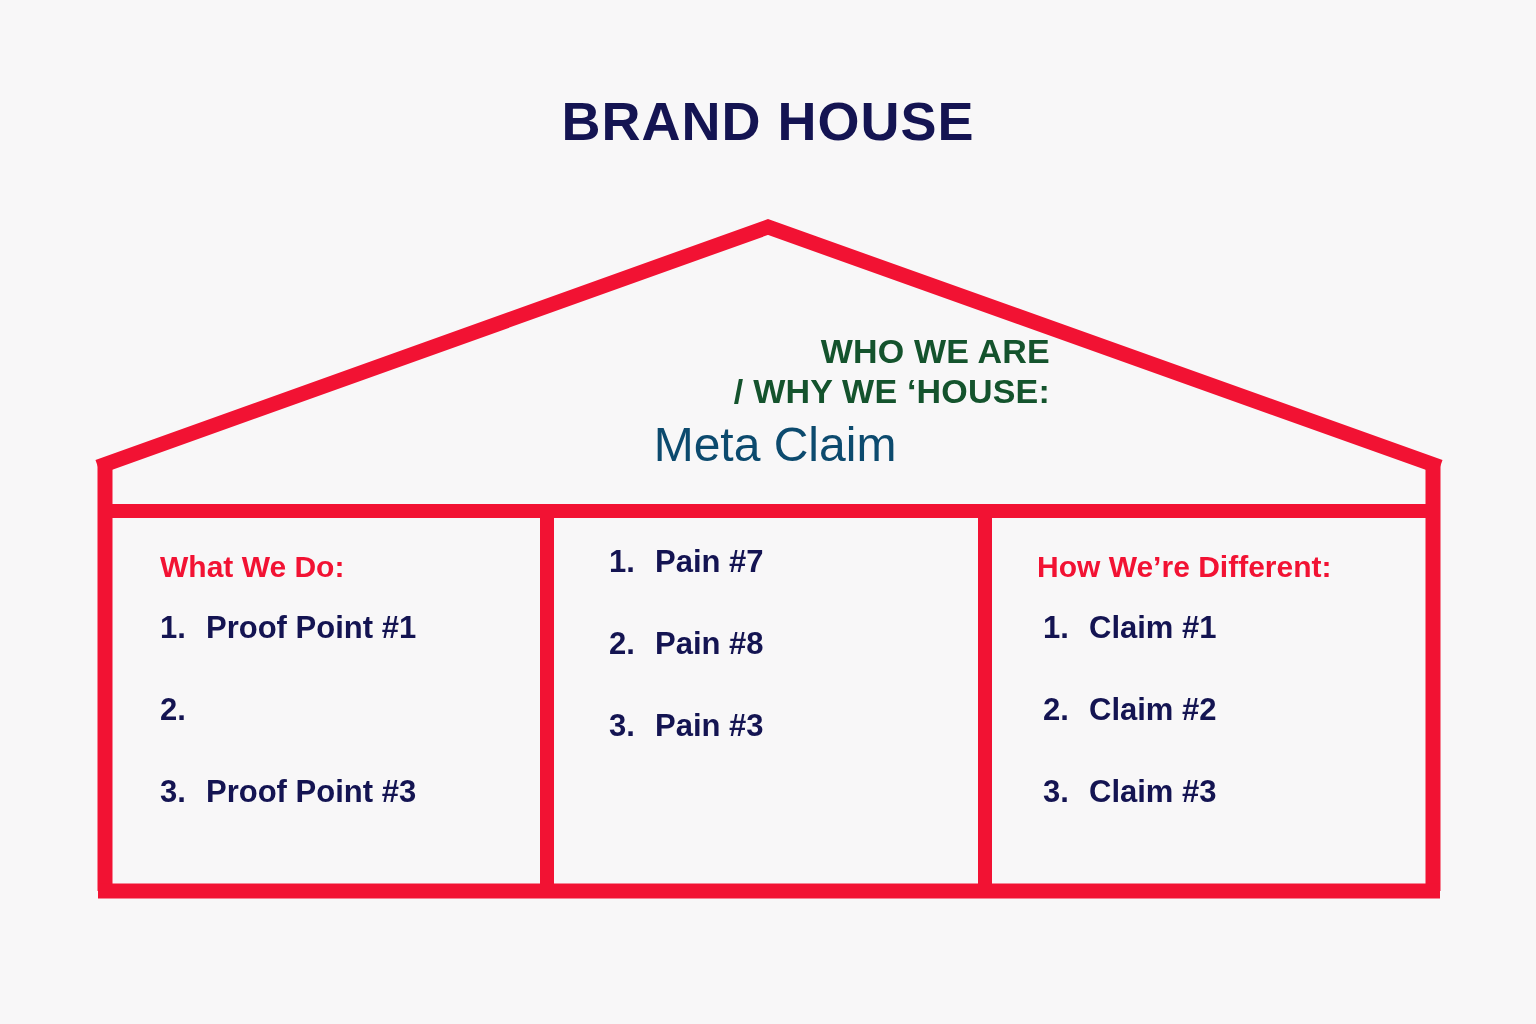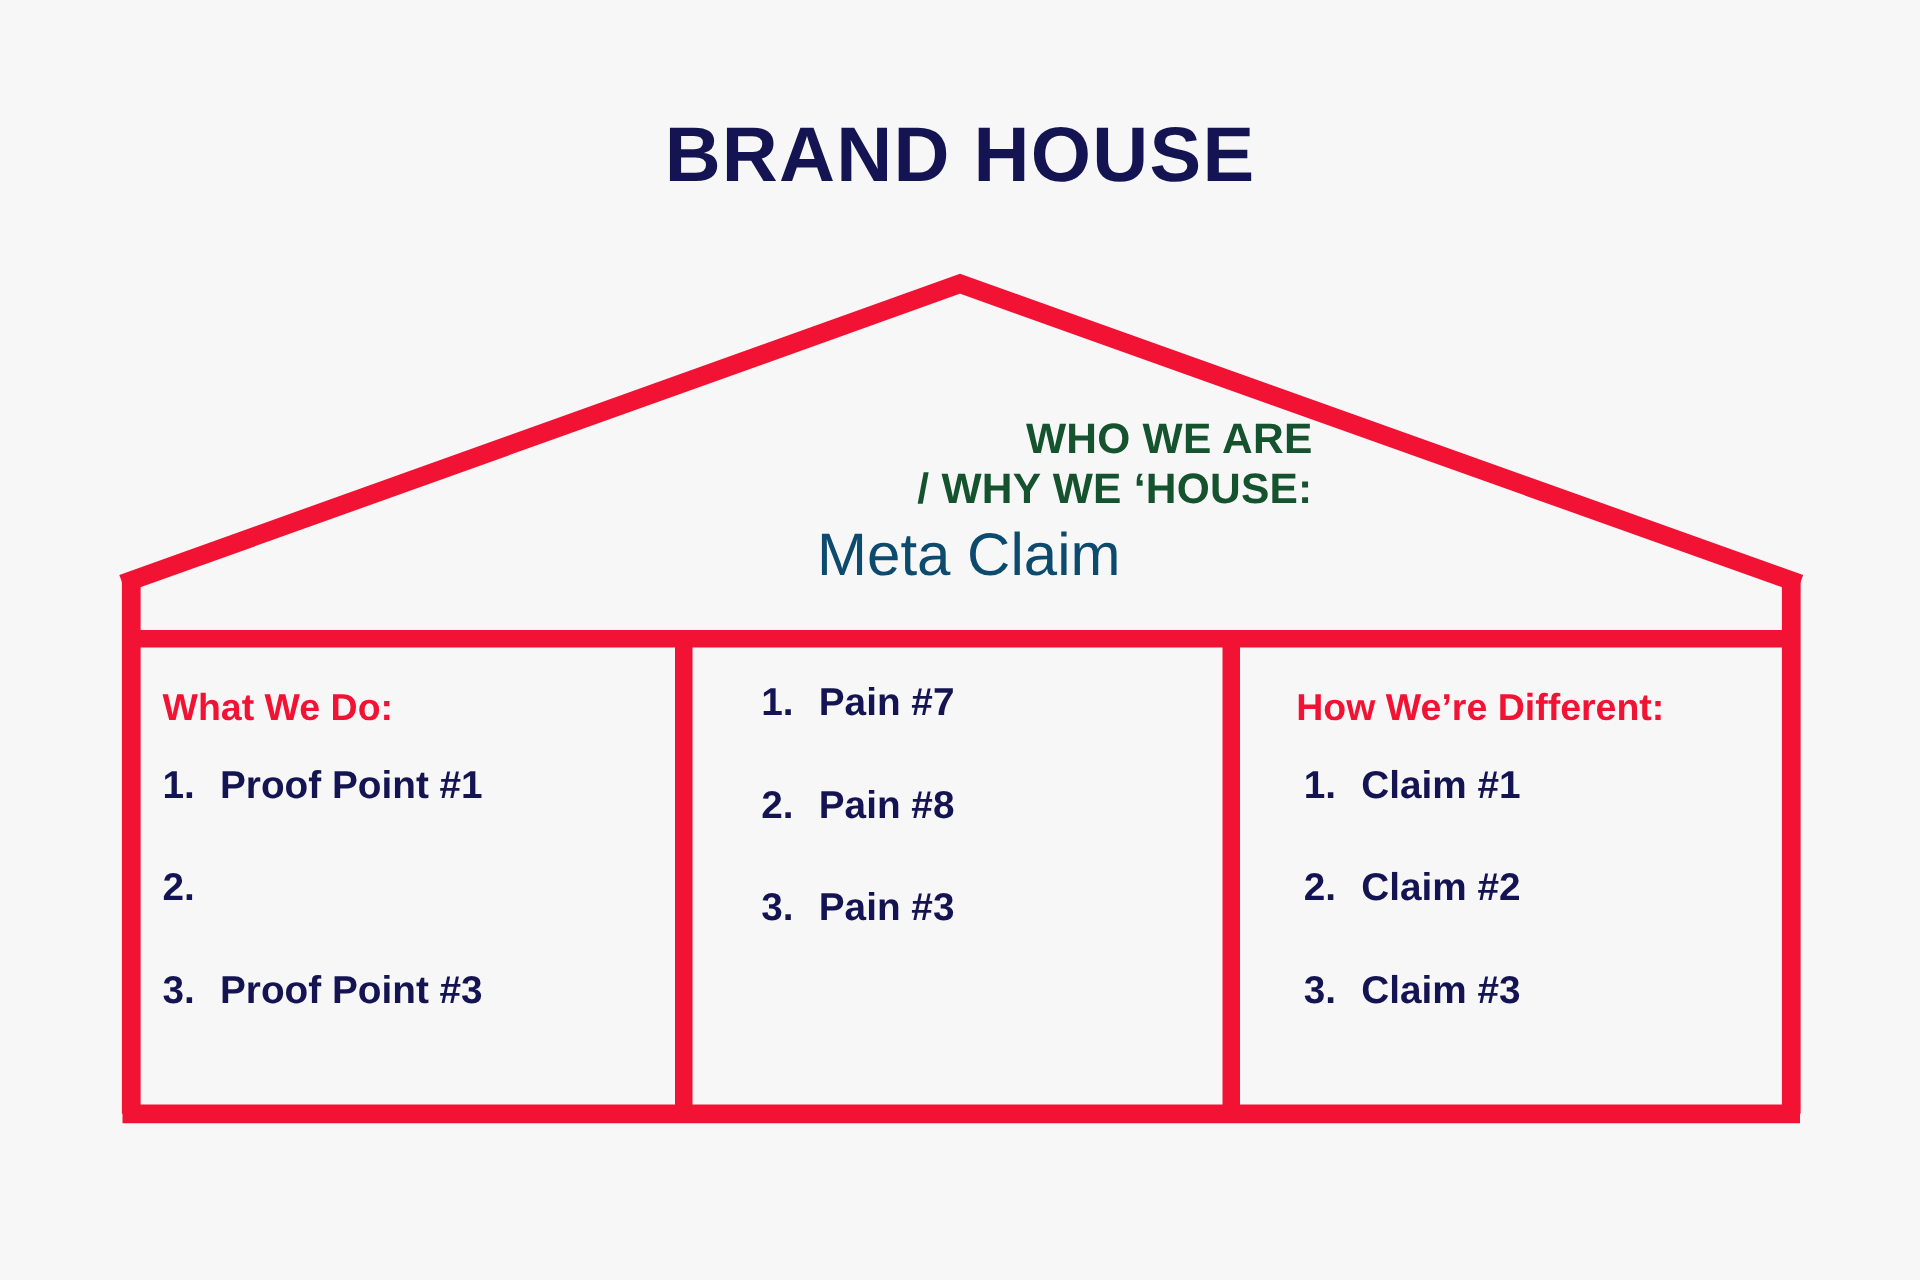--- a/index.html
+++ b/index.html
@@ -19,21 +19,21 @@
     height: 1024px;
   }
 
   
   #page-title {
     position: absolute;
     left: 0;
     top: 94px;
     width: 1536px;
     text-align: center;
-    font-size: 62px;
+    font-size: 54px;
     font-weight: 700;
     letter-spacing: 1px;
     color: #141452;
     line-height: 1;
     white-space: nowrap;
   }
 
   
   #house-outline {
     position: absolute;
@@ -75,21 +75,21 @@
     left: 98px;
     top: 518px;
     width: 1342px;
     height: 367px;
     display: flex;
   }
   .column {
     position: relative;
     box-sizing: border-box;
   }
-  .col-1 { width: 449px; padding-left: 32px; }
+  .col-1 { width: 449px; padding-left: 62px; }
   .col-2 { width: 438px; padding-left: 50px; }
   .col-3 { width: 455px; padding-left: 52px; }
 
   .col-header {
     font-size: 30px;
     font-weight: 700;
     color: #f21233;
     margin-top: 32px;
     white-space: nowrap;
   }

